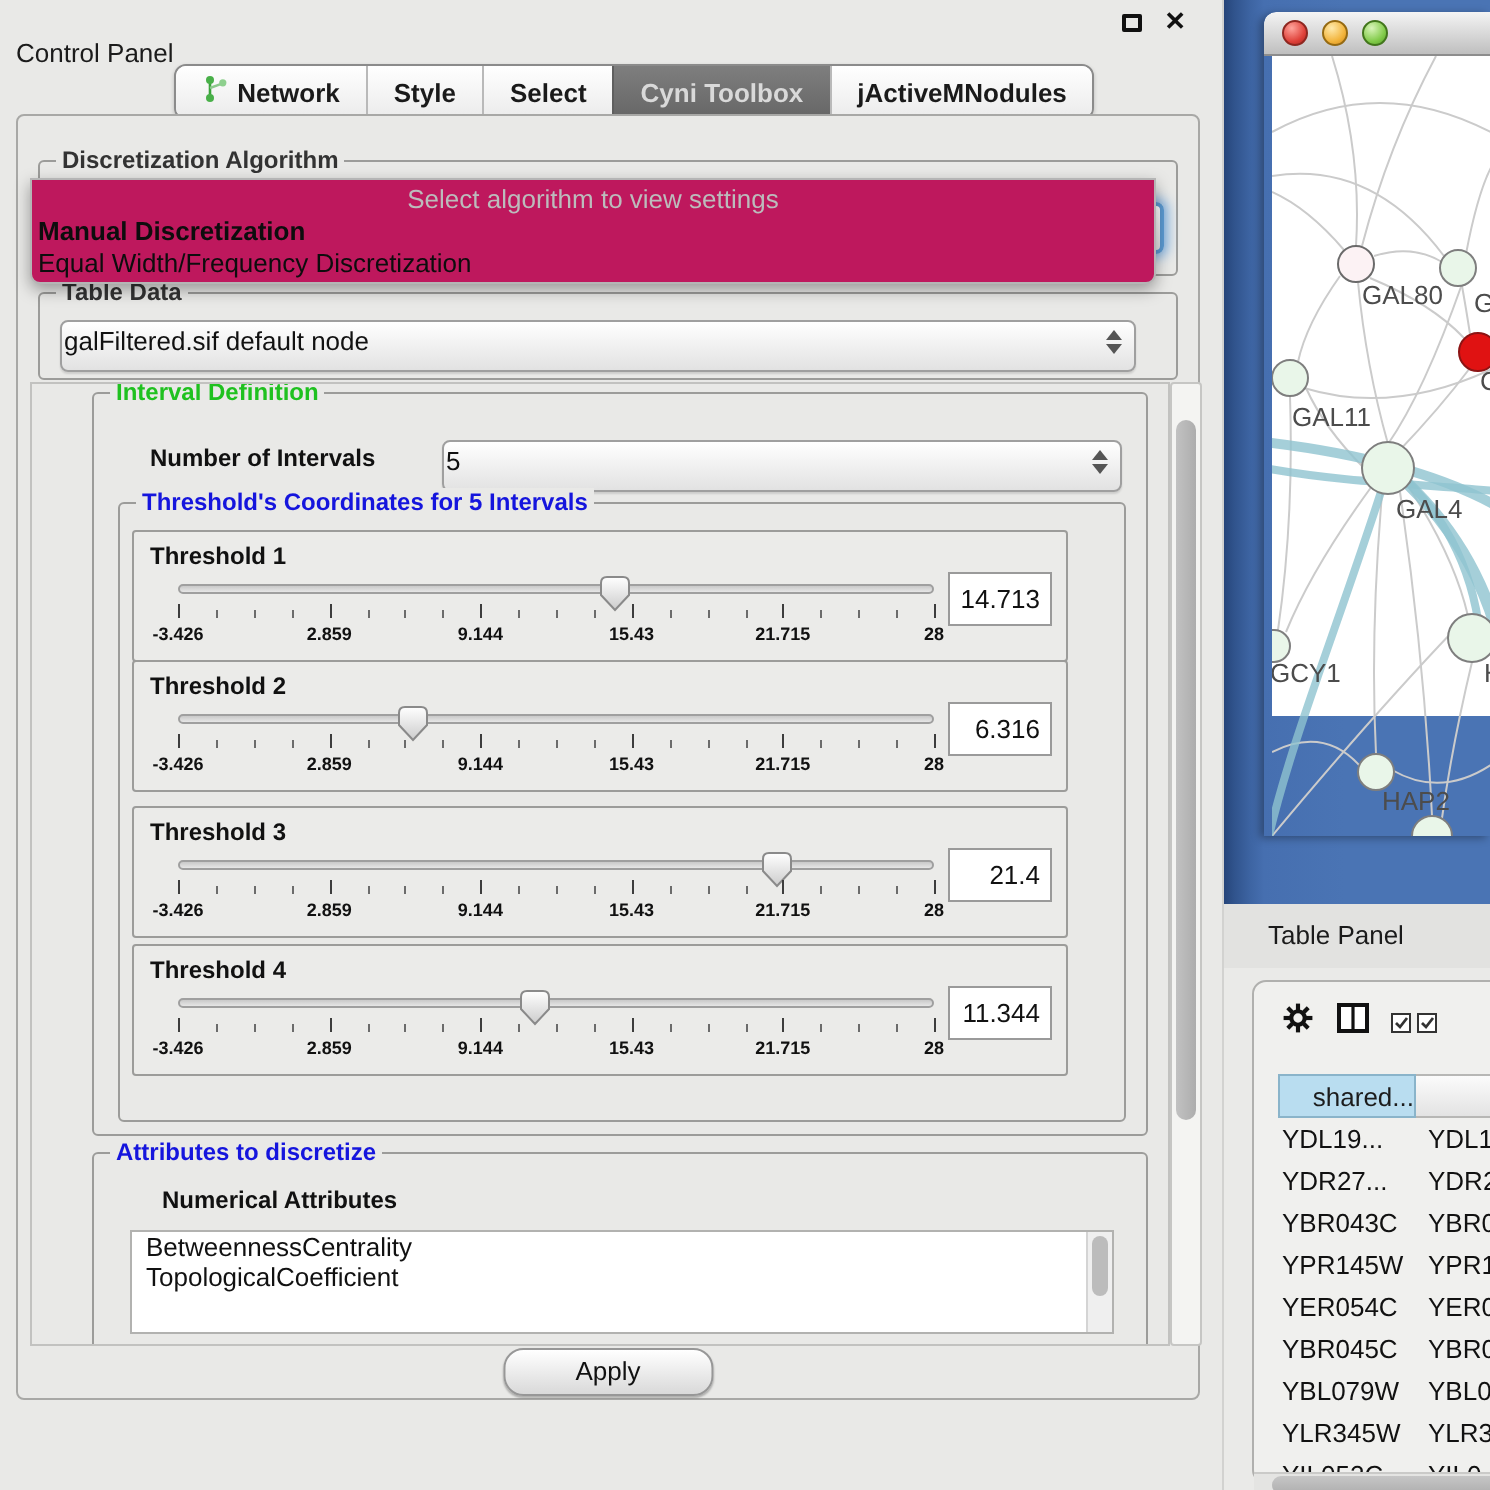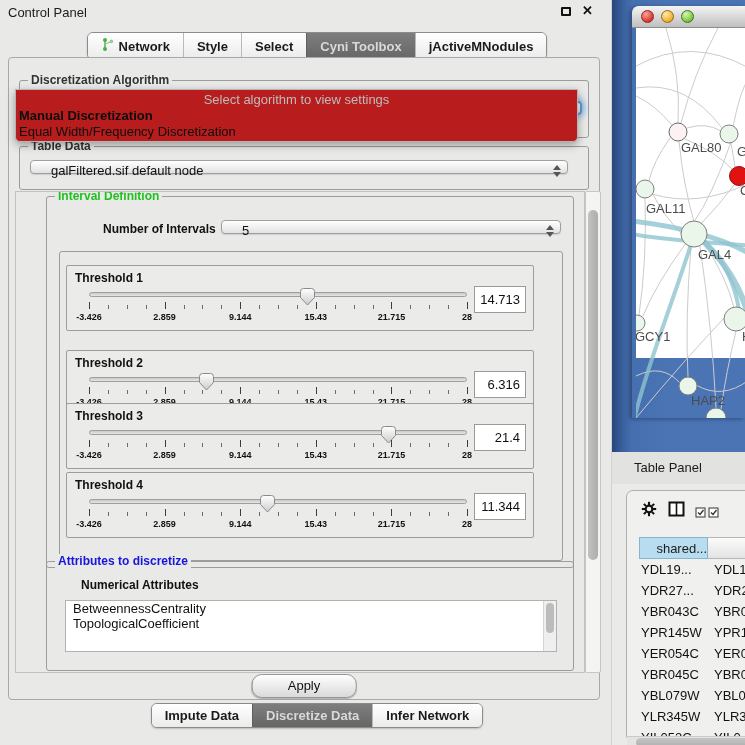--- a/index.html
+++ b/index.html
@@ -3,60 +3,60 @@
 <meta charset="utf-8">
 <style>
   * { margin:0; padding:0; box-sizing:border-box; }
   html,body { width:745px; height:745px; overflow:hidden; }
   body { font-family:"Liberation Sans", sans-serif; background:#e9e9e7; position:relative; }
   .stage { position:absolute; inset:0; width:745px; height:745px; overflow:hidden; }
 
   
   .control-panel { position:absolute; left:0; top:0; width:612px; height:745px; background:#e9e9e7; border-right:1px solid #d2d2d0; }
   .cp-titlebar { position:absolute; left:0; top:0; width:100%; height:24px; }
-  .cp-title { position:absolute; left:8px; top:5px; font-size:13px; color:#1b1b1b; }
+  .cp-title { position:absolute; left:8px; top:19px; font-size:13px; color:#1b1b1b; }
   .float-box { position:absolute; right:40px; top:7px; width:10px; height:9px; border:2px solid #111; border-radius:1px; }
   .close-x { position:absolute; right:18px; top:3px; font-size:13px; font-weight:bold; color:#111; }
 
   
   .tabbar { position:absolute; top:32px; left:0; width:100%; display:flex; justify-content:center;padding-left:23px; }
   .tabbar.bottom { top:703px; }
   .tabpill { display:flex; border:1px solid #8b8b8b; border-radius:6px; overflow:hidden; background:#fff; box-shadow:0 1px 2px rgba(0,0,0,.2); }
   .tab { padding:4px 13px; font-size:13px; font-weight:bold; color:#1a1a1a; background:linear-gradient(#ffffff,#ebebeb); border-left:1px solid #b9b9b9; display:flex; align-items:center; gap:5px; white-space:nowrap; }
   .tab:first-child { border-left:none; }
   .tab.selected { background:linear-gradient(#7e7e7e,#666666); color:#d9d9d9; border-left-color:#5f5f5f; }
 
   
   .content-box { position:absolute; left:8px; top:57px; width:592px; height:643px; border:1px solid #a8a8a6; border-radius:4px; background:#e9e9e7; }
   .grouplabel { position:absolute; top:-8px; left:8px; background:#e9e9e7; padding:0 3px; font-size:12px; font-weight:bold; color:#333; white-space:nowrap; }
   .grouplabel.green { color:#1fc11f; }
   .grouplabel.blue  { color:#1515dd; }
   .groupbox { position:absolute; border:1px solid #9c9c9a; border-radius:3px; }
 
   
-  .combo { position:absolute; border:1px solid #9f9f9f; border-radius:4px; background:linear-gradient(#ffffff,#e2e2e2); font-size:13px; height:14px; line-height:19px; padding-left:20px; color:#111; box-shadow:0 1px 1px rgba(0,0,0,.12); }
+  .combo { position:absolute; border:1px solid #9f9f9f; border-radius:4px; background:linear-gradient(#ffffff,#e2e2e2); font-size:13px; height:26px; line-height:19px; padding-left:1px; color:#111; box-shadow:0 1px 1px rgba(0,0,0,.12); }
   .spinner { position:absolute; right:7px; top:3px; width:8px; height:14px; }
   .spinner i { position:absolute; left:1px; width:0; height:0; border-left:4px solid transparent; border-right:4px solid transparent; }
   .spinner i.up { top:1px; border-bottom:5px solid #555; }
   .spinner i.dn { bottom:1px; border-top:5px solid #555; }
   .combo.focused { border:2px solid #5b9ad2; box-shadow:0 0 6px 2px #7fb2e4; }
 
   
-  .popup { position:absolute; left:6px; top:31px; width:563px; height:53px; background:#b91c1c; border:1px solid #b5b5b5; border-radius:0 0 5px 5px; box-shadow:0 3px 8px rgba(0,0,0,.35); z-index:30; padding-top:2px; }
+  .popup { position:absolute; left:6px; top:31px; width:563px; height:53px; background:#be185d; border:1px solid #b5b5b5; border-radius:0 0 5px 5px; box-shadow:0 3px 8px rgba(0,0,0,.35); z-index:30; padding-top:2px; }
   .popup-hint { text-align:center; color:#bcbcbc; font-size:13px; height:16px; line-height:16px; }
   .popup-item { padding-left:3px; font-size:13px; height:16px; line-height:16px; color:#0d0d0d; }
   .popup-item.selected { font-weight:bold; }
 
   
   .scrollpane { position:absolute; left:6px; top:133px; width:570px; height:482px; border:1px solid #c2c2c0; background:#e9e9e7; overflow:hidden; }
   .vscroll { position:absolute; left:576px; top:133px; width:16px; height:482px; background:#f4f4f2; border:1px solid #c6c6c4; border-radius:2px; }
   .vscroll .thumb { position:absolute; left:2px; right:2px; top:18px; height:350px; background:linear-gradient(90deg,#c2c2c2,#adadad); border-radius:6px; }
 
   
-  .noi-label { position:absolute; left:28px; top:25px; font-size:12px; font-weight:bold; color:#111;margin-left:28px; }
+  .noi-label { position:absolute; left:28px; top:25px; font-size:12px; font-weight:bold; color:#111; }
   .thr-box { position:absolute; left:6px; width:468px; height:66px; border:1px solid #9c9c9a; border-radius:2px; background:#ebebe9; }
   .thr-label { position:absolute; top:5px; left:8px; font-size:12px; font-weight:bold; color:#111; }
   .slider-zone { position:absolute; left:22px; right:66px; top:22px; height:38px; }
   .track { position:absolute; left:0; right:0; top:4px; height:5px; border:1px solid #9f9f9f; border-radius:4px; background:linear-gradient(#c9c9c9,#e6e6e6); }
   .thumb-sl { position:absolute; top:0; width:15px; height:18px; margin-left:-7px; }
   .ticks { position:absolute; left:0; right:0; top:14px; height:8px; }
   .tick { position:absolute; width:1px; height:4px; top:3px; background:#6b6b6b; }
   .tick.major { height:7px; top:0; background:#3d3d3d; }
   .ticklabels { position:absolute; left:0; right:0; top:24px; height:11px; font-size:9px; font-weight:bold; color:#111; }
   .ticklabel { position:absolute; transform:translateX(-50%); white-space:nowrap; }
@@ -186,20 +186,21 @@
           <span class="noi-label">Number of Intervals</span>
           <div class="combo" style="left:174px; top:23px; width:340px;">
             <span>5</span>
             <span class="spinner">
                 <i class="up"></i>
                 <i class="dn"></i>
               </span>
           </div>
 
           <div class="groupbox" style="left:12px; top:54px; width:504px; height:310px;">
+            <span class="grouplabel blue">Threshold's Coordinates for 5 Intervals</span>
 
             <div class="thr-box" style="top:13px;">
               <span class="thr-label">Threshold 1</span>
               <div class="slider-zone">
                 <div class="track"></div>
                 <div class="thumb-sl" style="left: 57.7%;">
                   <svg width="15" height="18" viewBox="0 0 15 18">
                       <path d="M3.5 .5 H11.5 Q14.5 .5 14.5 3.5 V9.5 L7.5 17 L.5 9.5 V3.5 Q.5 .5 3.5 .5 Z" fill="url(#tg)" stroke="#8a8a8a"></path>
                     </svg>
                 </div>
@@ -231,21 +232,21 @@
                     <span class="ticklabel" style="left: 20%;">2.859</span>
                     <span class="ticklabel" style="left: 40%;">9.144</span>
                     <span class="ticklabel" style="left: 60%;">15.43</span>
                     <span class="ticklabel" style="left: 80%;">21.715</span>
                     <span class="ticklabel" style="left: 100%;">28</span>
                   </div>
               </div>
               <div class="value-box">14.713</div>
             </div>
 
-            <div class="thr-box" style="top:98px;">
+            <div class="thr-box" style="top:78px;">
               <span class="thr-label">Threshold 2</span>
               <div class="slider-zone">
                 <div class="track"></div>
                 <div class="thumb-sl" style="left: 31%;">
                   <svg width="15" height="18" viewBox="0 0 15 18">
                       <path d="M3.5 .5 H11.5 Q14.5 .5 14.5 3.5 V9.5 L7.5 17 L.5 9.5 V3.5 Q.5 .5 3.5 .5 Z" fill="url(#tg)" stroke="#8a8a8a"></path>
                     </svg>
                 </div>
                 <div class="ticks">
                     <i class="tick major" style="left: 0%;"></i>
@@ -365,21 +366,21 @@
                     <span class="ticklabel" style="left: 60%;">15.43</span>
                     <span class="ticklabel" style="left: 80%;">21.715</span>
                     <span class="ticklabel" style="left: 100%;">28</span>
                   </div>
               </div>
               <div class="value-box">11.344</div>
             </div>
           </div>
         </div>
 
-        <div class="groupbox" style="left:30px; top:369px; width:528px; height:110px;">
+        <div class="groupbox" style="left:30px; top:384px; width:528px; height:110px;">
           <span class="grouplabel blue">Attributes to discretize</span>
           <span class="attr-title">Numerical Attributes</span>
           <div class="attr-listbox">
             <div>
                 <div class="attr-item">BetweennessCentrality</div>
                 <div class="attr-item">TopologicalCoefficient</div>
               </div>
             <div class="attr-scroll">
                 <div class="thumb"></div>
               </div>
@@ -387,33 +388,20 @@
         </div>
       </div>
 
       <div class="vscroll">
           <div class="thumb"></div>
         </div>
 
       <button class="apply-btn">Apply</button>
     </div>
 
-    <div class="tabbar bottom">
-      <div class="tabpill">
-        <div class="tab">
-            <span>Impute Data</span>
-          </div>
-        <div class="tab selected">
-            <span>Discretize Data</span>
-          </div>
-        <div class="tab">
-            <span>Infer Network</span>
-          </div>
-      </div>
-    </div>
   </div>
 
   <div class="right-col">
     <div class="blue-frame">
       <div class="mac-window">
         <div class="mac-titlebar">
           <span class="light red"></span>
           <span class="light yellow"></span>
           <span class="light green"></span>
         </div>

